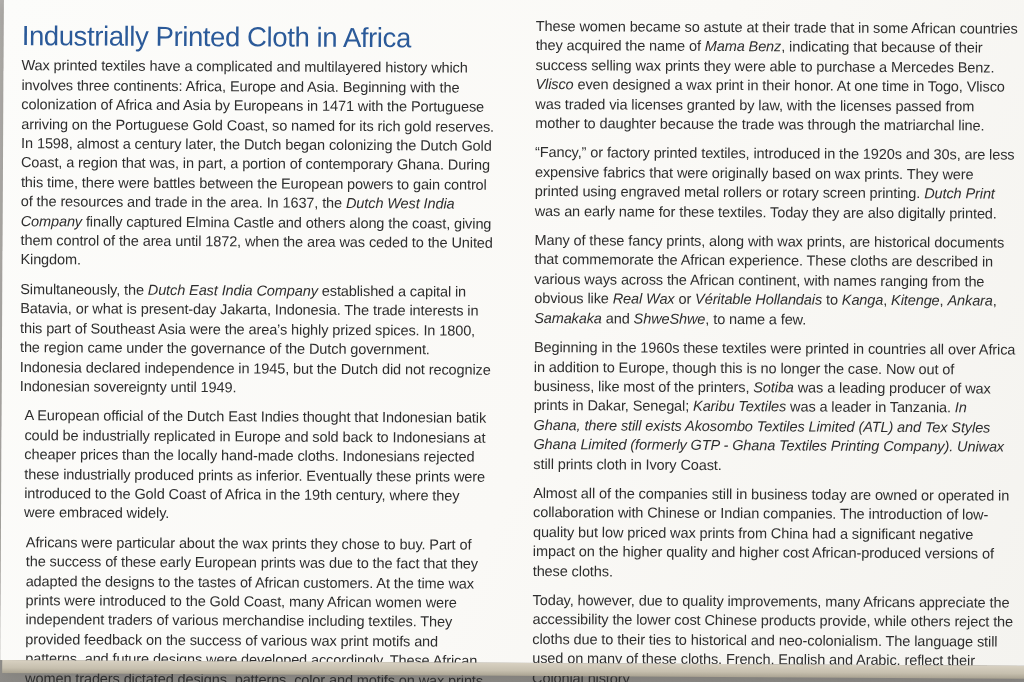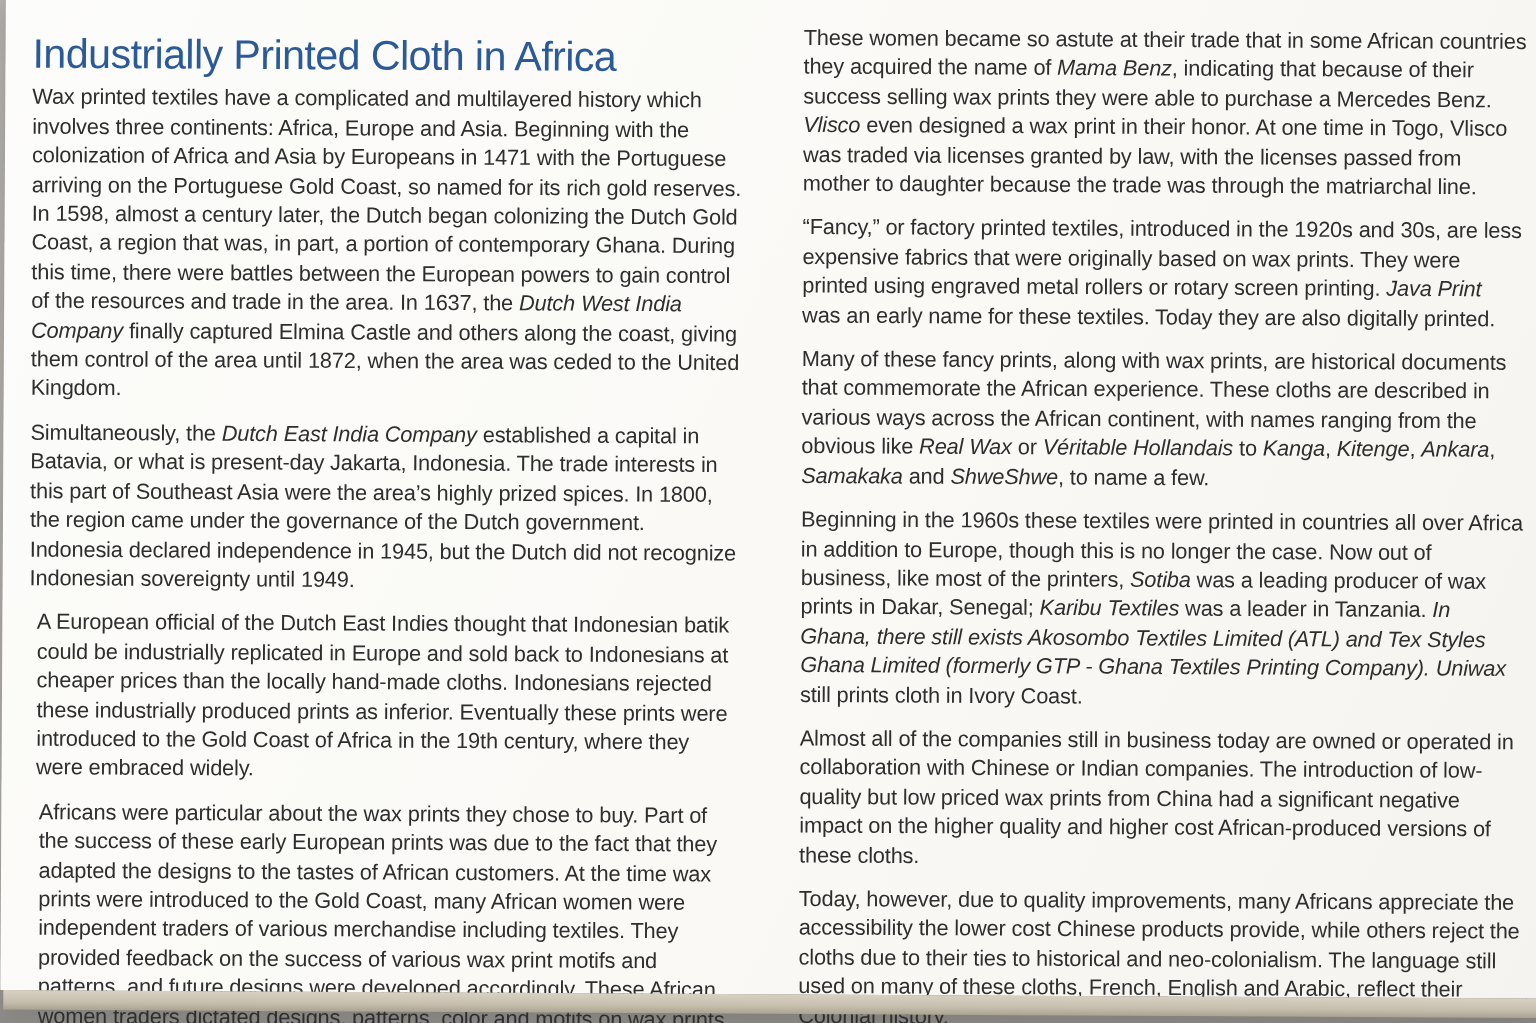--- a/index.html
+++ b/index.html
@@ -56,20 +56,20 @@
     <div class="paras">
         <p><span>Wax printed textiles have a complicated and multilayered history which involves three continents: Africa, Europe and Asia. Beginning with the colonization of Africa and Asia by Europeans in 1471 with the Portuguese arriving on the Portuguese Gold Coast, so named for its rich gold reserves. In 1598, almost a century later, the Dutch began colonizing the Dutch Gold Coast, a region that was, in part, a portion of contemporary Ghana. During this time, there were battles between the European powers to gain control of the resources and trade in the area. In 1637, the </span><span class="it">Dutch West India Company</span><span> finally captured Elmina Castle and others along the coast, giving them control of the area until 1872, when the area was ceded to the United Kingdom.</span></p>
         <p><span>Simultaneously, the </span><span class="it">Dutch East India Company</span><span> established a capital in Batavia, or what is present-day Jakarta, Indonesia. The trade interests in this part of Southeast Asia were the area’s highly prized spices. In 1800, the region came under the governance of the Dutch government. Indonesia declared independence in 1945, but the Dutch did not recognize Indonesian sovereignty until 1949.</span></p>
         <p><span>A European official of the Dutch East Indies thought that Indonesian batik could be industrially replicated in Europe and sold back to Indonesians at cheaper prices than the locally hand-made cloths. Indonesians rejected these industrially produced prints as inferior. Eventually these prints were introduced to the Gold Coast of Africa in the 19th century, where they were embraced widely.</span></p>
         <p><span>Africans were particular about the wax prints they chose to buy. Part of the success of these early European prints was due to the fact that they adapted the designs to the tastes of African customers. At the time wax prints were introduced to the Gold Coast, many African women were independent traders of various merchandise including textiles. They provided feedback on the success of various wax print motifs and patterns, and future designs were developed accordingly. These African women traders dictated designs, patterns, color and motifs on wax prints. They also gave the European prints names that resonated with local customs, sometimes related to the designs and sometimes not.</span></p>
       </div>
   </div>
   <div class="col col-right">
     <div class="paras">
         <p><span>These women became so astute at their trade that in some African countries they acquired the name of </span><span class="it">Mama Benz</span><span>, indicating that because of their success selling wax prints they were able to purchase a Mercedes Benz. </span><span class="it">Vlisco</span><span> even designed a wax print in their honor. At one time in Togo, Vlisco was traded via licenses granted by law, with the licenses passed from mother to daughter because the trade was through the matriarchal line.</span></p>
-        <p><span>“Fancy,” or factory printed textiles, introduced in the 1920s and 30s, are less expensive fabrics that were originally based on wax prints. They were printed using engraved metal rollers or rotary screen printing. </span><span class="it">Java Print</span><span> was an early name for these textiles. Today they are also digitally printed.</span></p>
+        <p><span>“Fancy,” or factory printed textiles, introduced in the 1920s and 30s, are less expensive fabrics that were originally based on wax prints. They were printed using engraved metal rollers or rotary screen printing. </span><span class="it">Dutch Print</span><span> was an early name for these textiles. Today they are also digitally printed.</span></p>
         <p><span>Many of these fancy prints, along with wax prints, are historical documents that commemorate the African experience. These cloths are described in various ways across the African continent, with names ranging from the obvious like </span><span class="it">Real Wax</span><span> or </span><span class="it">Véritable Hollandais</span><span> to </span><span class="it">Kanga</span><span>, </span><span class="it">Kitenge</span><span>, </span><span class="it">Ankara</span><span>, </span><span class="it">Samakaka</span><span> and </span><span class="it">ShweShwe</span><span>, to name a few.</span></p>
         <p><span>Beginning in the 1960s these textiles were printed in countries all over Africa in addition to Europe, though this is no longer the case. Now out of business, like most of the printers, </span><span class="it">Sotiba</span><span> was a leading producer of wax prints in Dakar, Senegal; </span><span class="it">Karibu Textiles</span><span> was a leader in Tanzania. </span><span class="it">In Ghana, there still exists Akosombo Textiles Limited (ATL) and Tex Styles Ghana Limited (formerly GTP - Ghana Textiles Printing Company). Uniwax</span><span> still prints cloth in Ivory Coast.</span></p>
         <p><span>Almost all of the companies still in business today are owned or operated in collaboration with Chinese or Indian companies. The introduction of low-quality but low priced wax prints from China had a significant negative impact on the higher quality and higher cost African-produced versions of these cloths.</span></p>
         <p><span>Today, however, due to quality improvements, many Africans appreciate the accessibility the lower cost Chinese products provide, while others reject the cloths due to their ties to historical and neo-colonialism. The language still used on many of these cloths, French, English and Arabic, reflect their Colonial history.</span></p>
       </div>
   </div>
 </div>
 
 </body></html>

